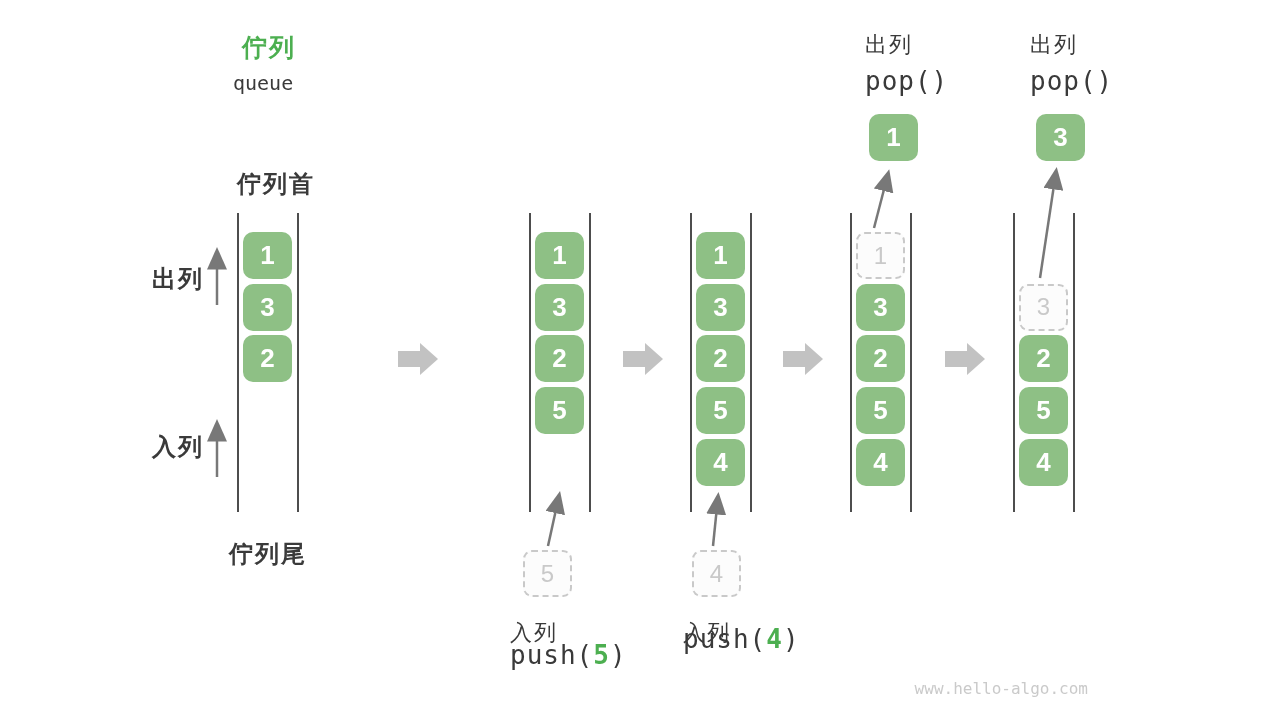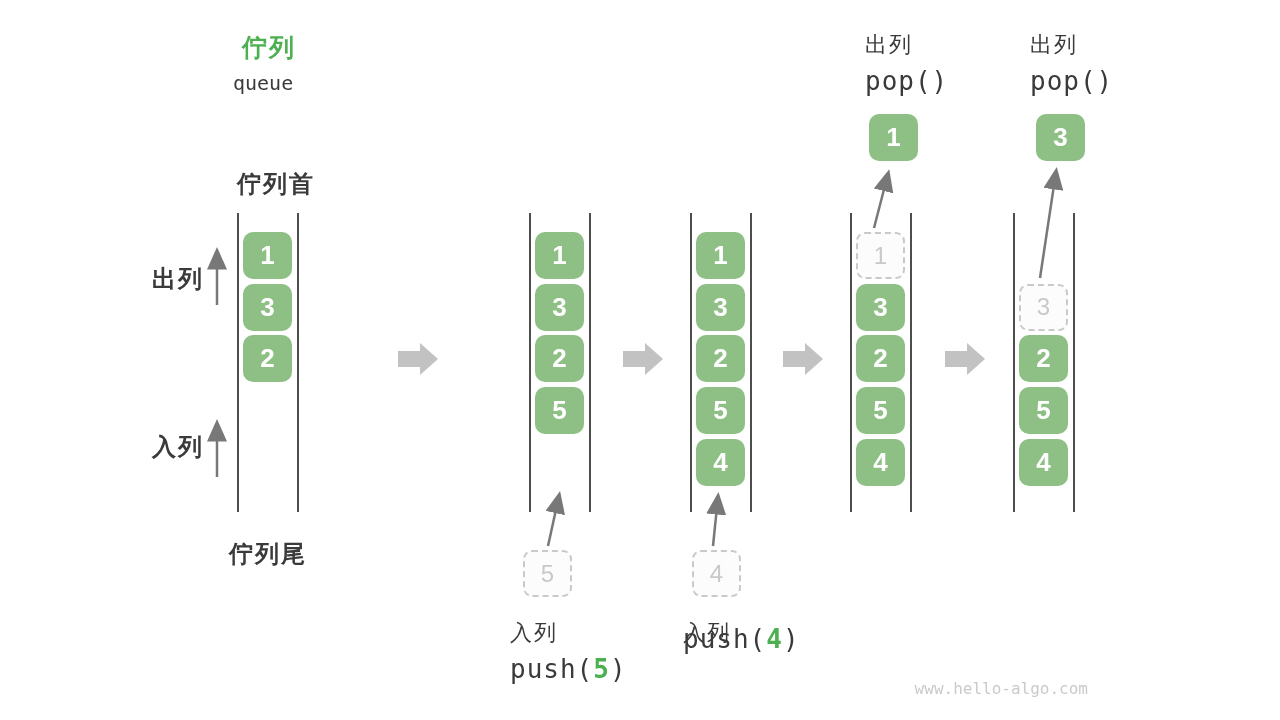--- a/index.html
+++ b/index.html
@@ -49,21 +49,21 @@
       <div class="cell" style="left:243px;top:283.7px;">3</div>
       <div class="cell" style="left:243px;top:335.4px;">2</div>
       <div class="wall" style="left:529px;top:213px;height:299px;"></div>
       <div class="wall" style="left:589px;top:213px;height:299px;"></div>
       <div class="cell" style="left:535px;top:232.0px;">1</div>
       <div class="cell" style="left:535px;top:283.7px;">3</div>
       <div class="cell" style="left:535px;top:335.4px;">2</div>
       <div class="cell" style="left:535px;top:387.1px;">5</div>
       <div class="cell dashed" style="left:523px;top:550px;">5</div>
       <div class="abs op-action" style="left:510px;top:618px;">入列</div>
-      <div class="abs op-code" style="left:510px;top:654px;">push(<span class="arg">5</span>)</div>
+      <div class="abs op-code" style="left:510px;top:640px;">push(<span class="arg">5</span>)</div>
       <div class="wall" style="left:690px;top:213px;height:299px;"></div>
       <div class="wall" style="left:750px;top:213px;height:299px;"></div>
       <div class="cell" style="left:696px;top:232.0px;">1</div>
       <div class="cell" style="left:696px;top:283.7px;">3</div>
       <div class="cell" style="left:696px;top:335.4px;">2</div>
       <div class="cell" style="left:696px;top:387.1px;">5</div>
       <div class="cell" style="left:696px;top:438.8px;">4</div>
       <div class="cell dashed" style="left:692px;top:550px;">4</div>
       <div class="abs op-action" style="left:683px;top:618px;">入列</div>
       <div class="abs op-code" style="left:683px;top:624px;">push(<span class="arg">4</span>)</div>

